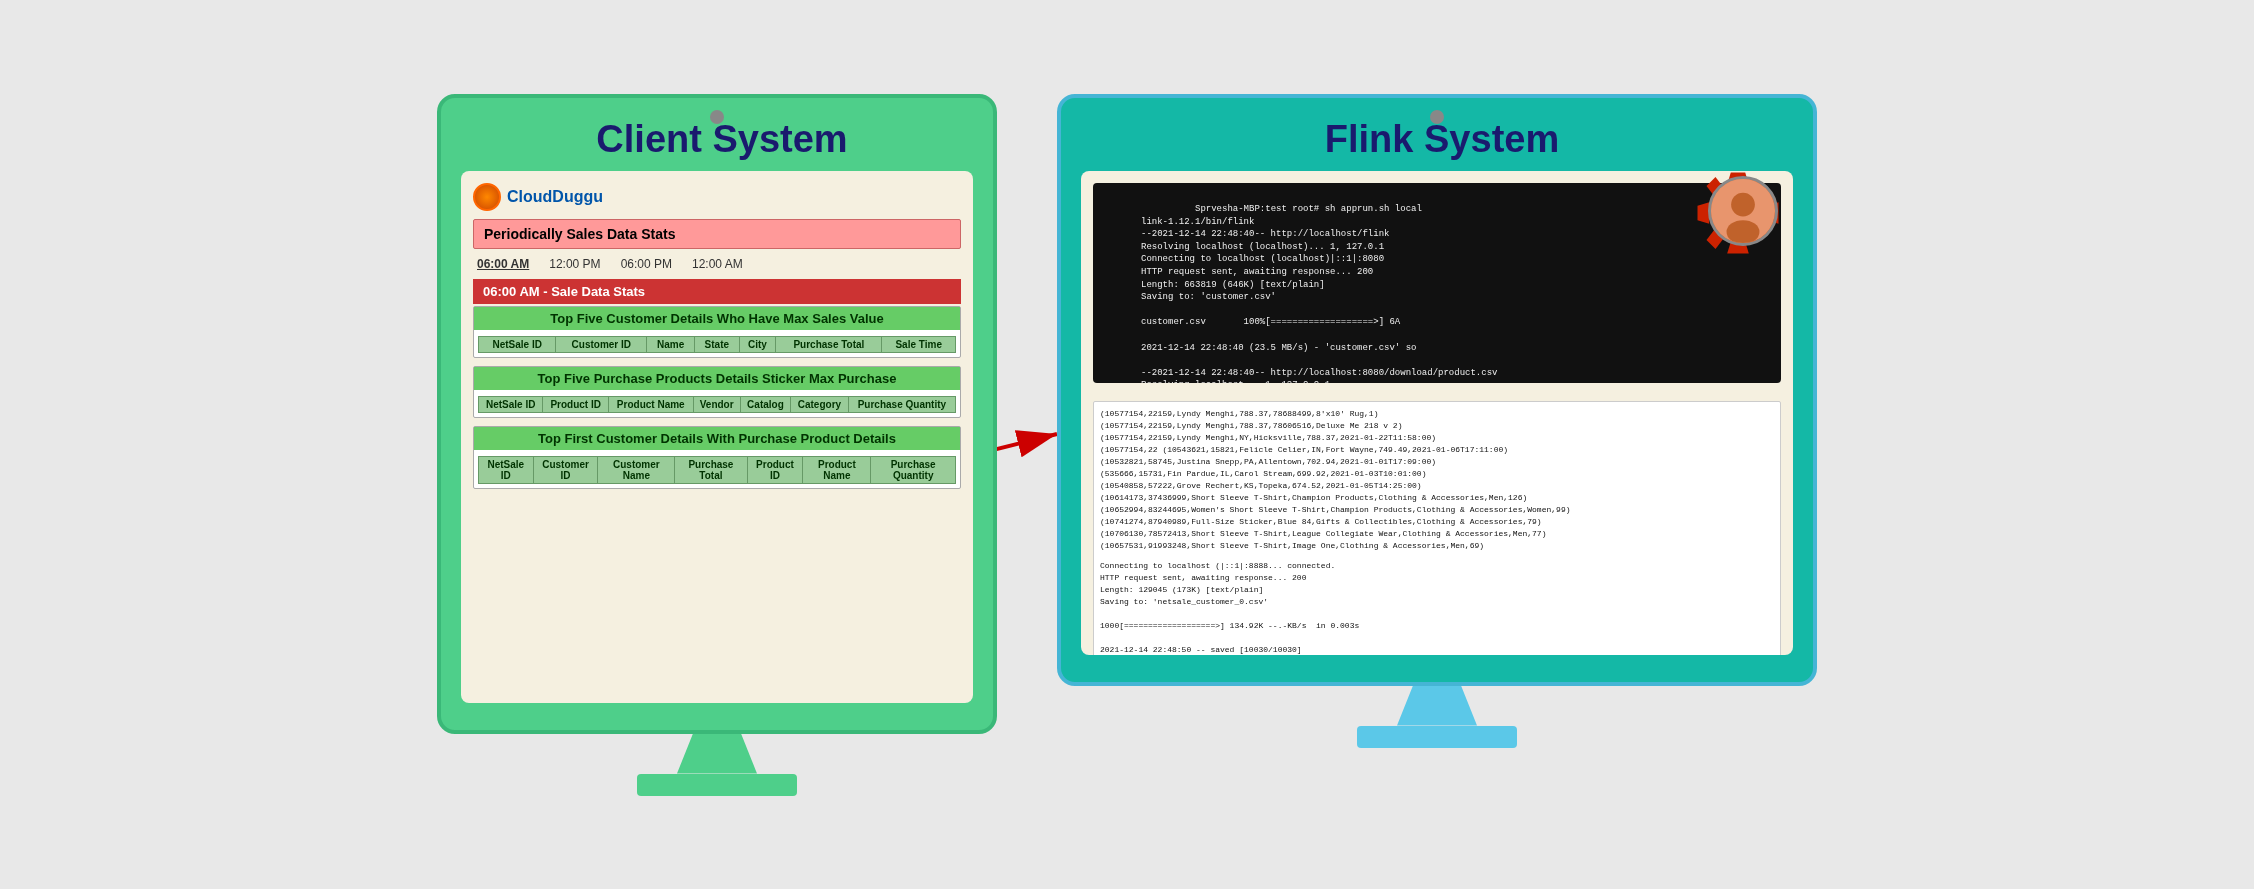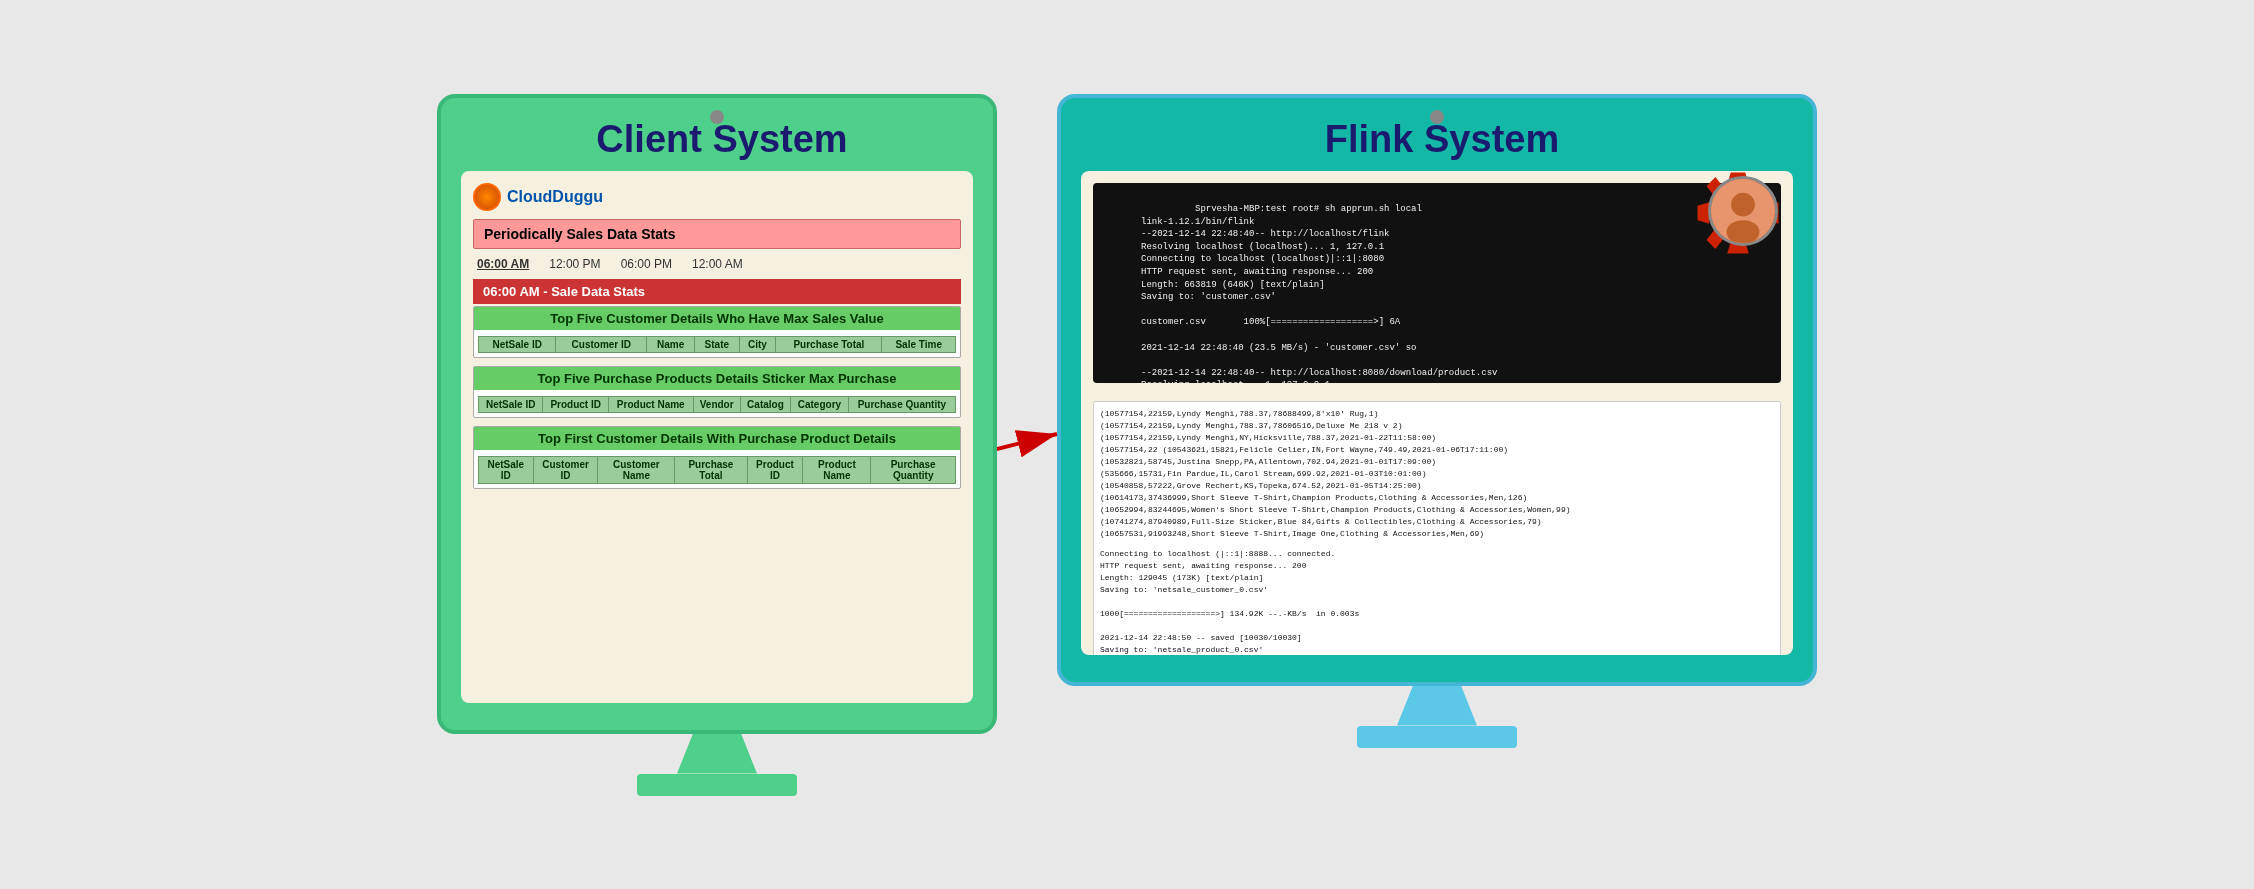--- a/index.html
+++ b/index.html
@@ -416,20 +416,21 @@
               <div>(10577154,22159,Lyndy Menghi,788.37,78688499,8'x10' Rug,1)</div>
               <div>(10577154,22159,Lyndy Menghi,788.37,78606516,Deluxe Me 218 v 2)</div>
               <div>(10577154,22159,Lyndy Menghi,NY,Hicksville,788.37,2021-01-22T11:58:00)</div>
               <div>(10577154,22 (10543621,15821,Felicle Celier,IN,Fort Wayne,749.49,2021-01-06T17:11:00)</div>
               <div>(10532821,58745,Justina Snepp,PA,Allentown,702.94,2021-01-01T17:09:00)</div>
               <div>(535666,15731,Fin Pardue,IL,Carol Stream,699.92,2021-01-03T10:01:00)</div>
               <div>(10540858,57222,Grove Rechert,KS,Topeka,674.52,2021-01-05T14:25:00)</div>
               <div>(10614173,37436999,Short Sleeve T-Shirt,Champion Products,Clothing &amp; Accessories,Men,126)</div>
               <div>(10652994,83244695,Women's Short Sleeve T-Shirt,Champion Products,Clothing &amp; Accessories,Women,99)</div>
               <div>(10741274,87940989,Full-Size Sticker,Blue 84,Gifts &amp; Collectibles,Clothing &amp; Accessories,79)</div>
+              <div>(10706130,78572413,Short Sleeve T-Shirt,League Collegiate Wear,Clothing &amp; Accessories,Men,77)</div>
               <div>(10657531,91993248,Short Sleeve T-Shirt,Image One,Clothing &amp; Accessories,Men,69)</div>
             </div>
           <div style="margin-top:8px; font-family:'Courier New',monospace; font-size:8px; color:#111; white-space:pre-wrap;">Connecting to localhost (|::1|:8888... connected.
 HTTP request sent, awaiting response... 200
 Length: 129045 (173K) [text/plain]
 Saving to: 'netsale_customer_0.csv'
 
 1000[===================&gt;] 134.92K --.-KB/s  in 0.003s
 
 2021-12-14 22:48:50 -- saved [10030/10030]

